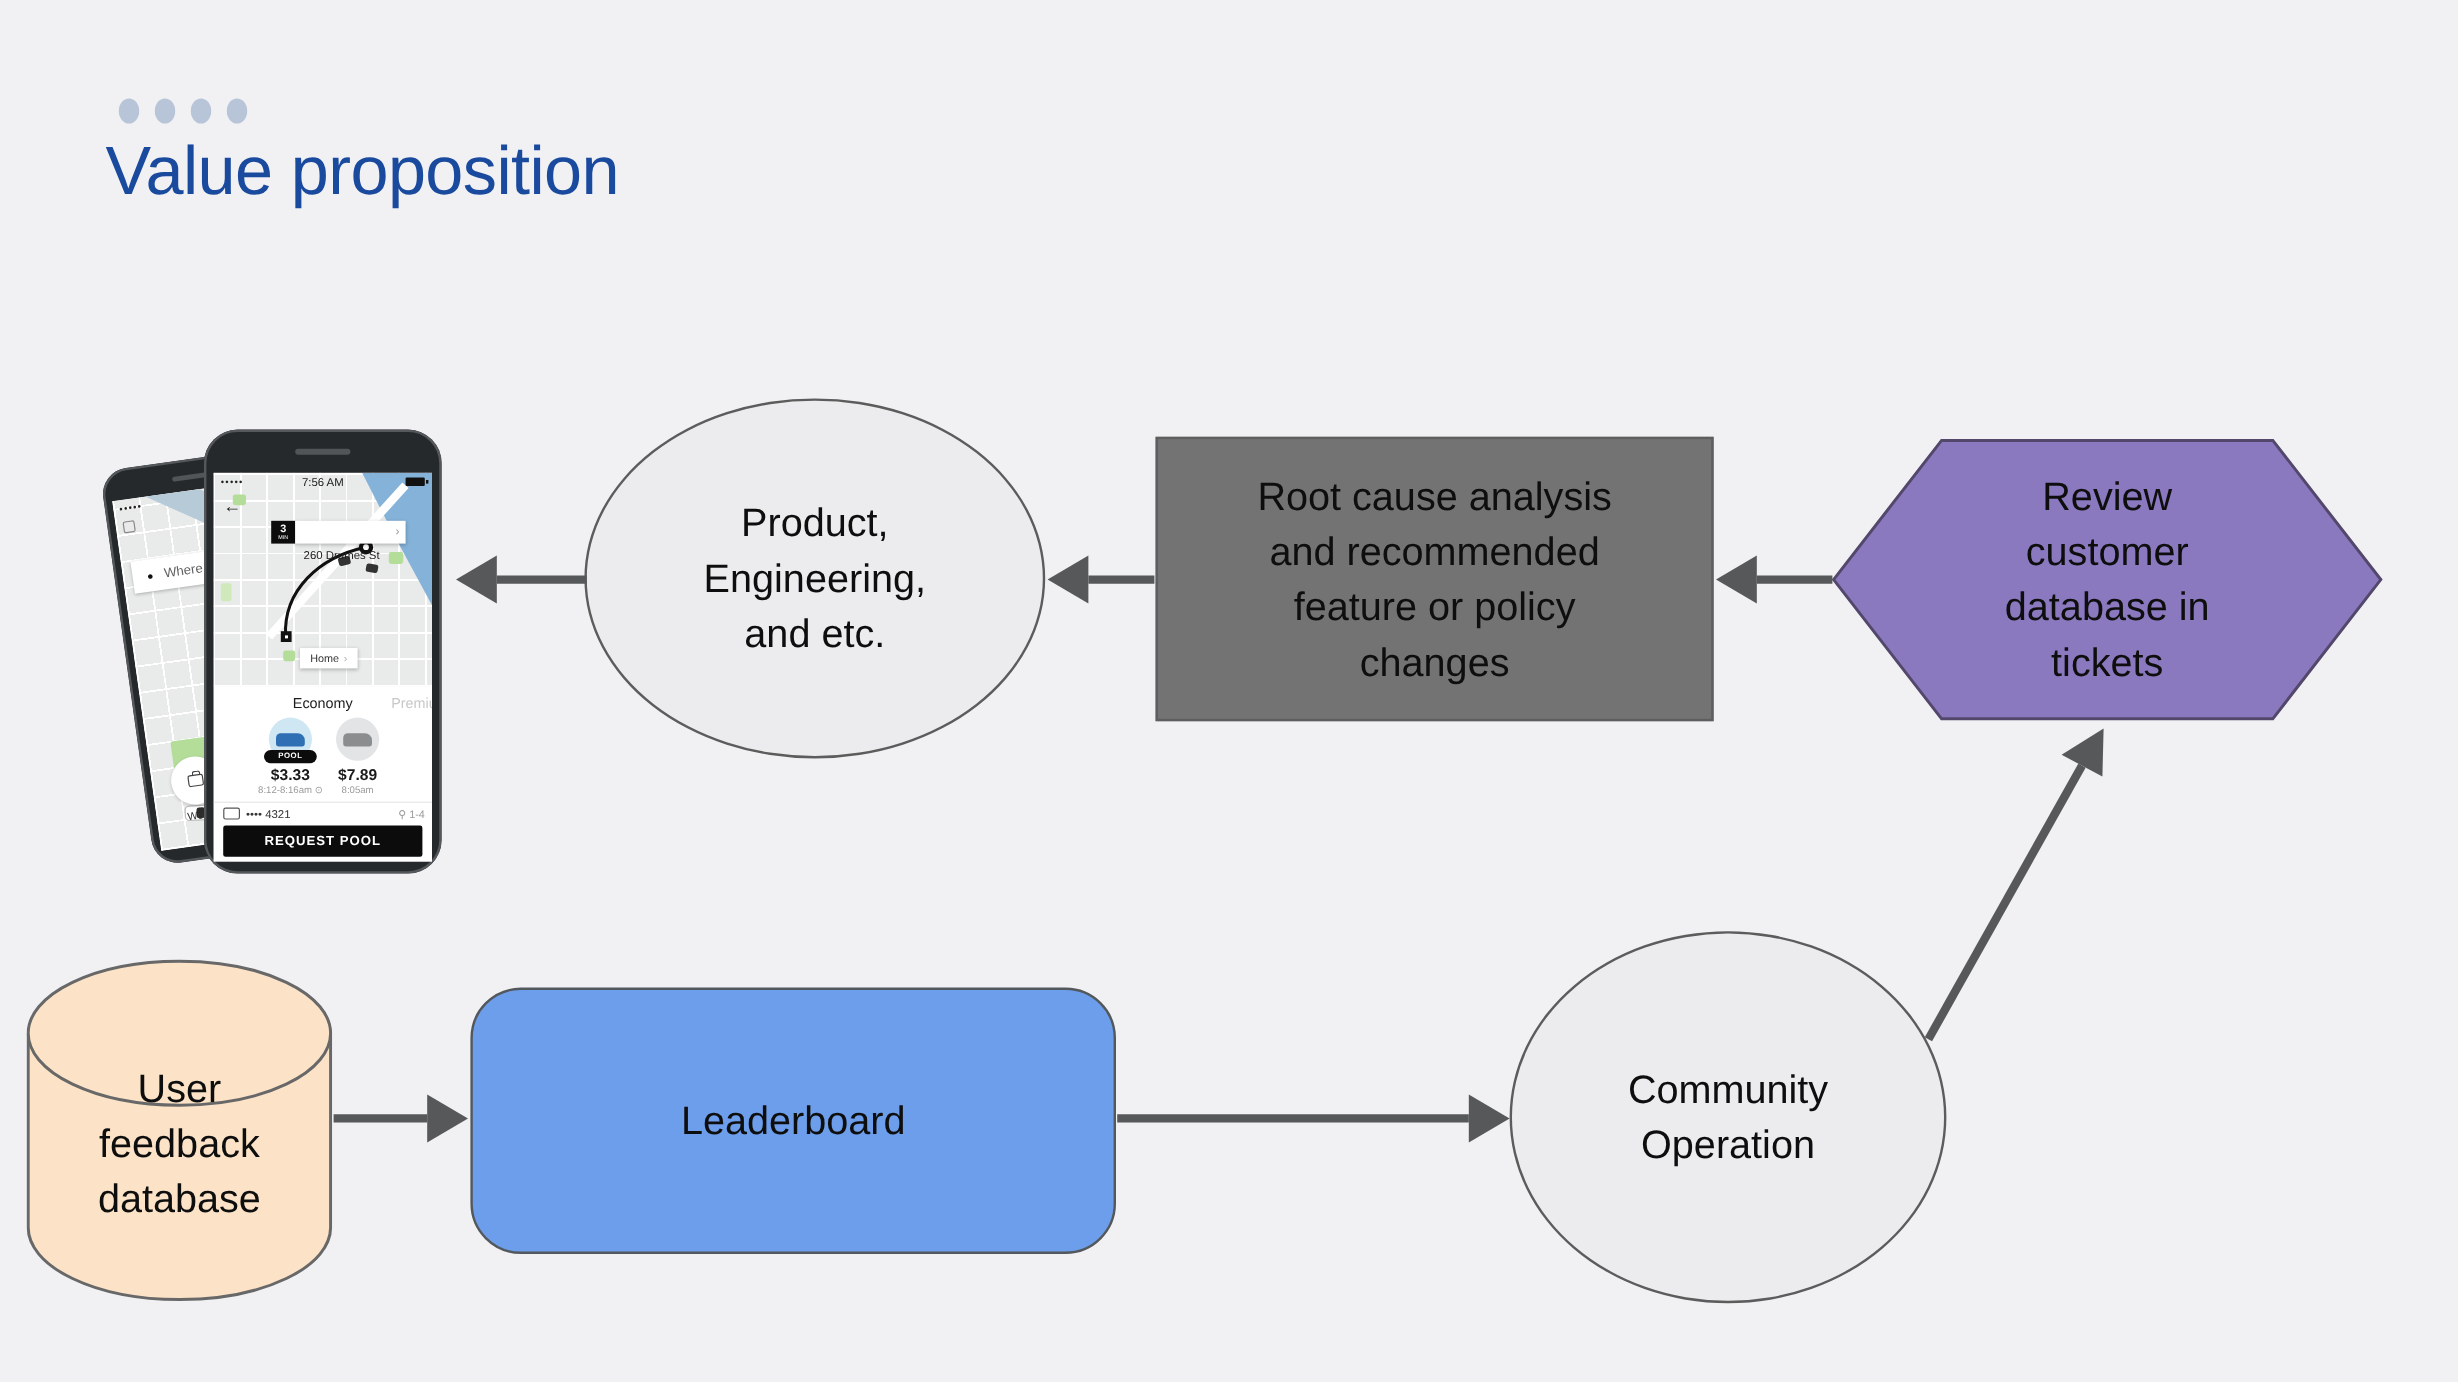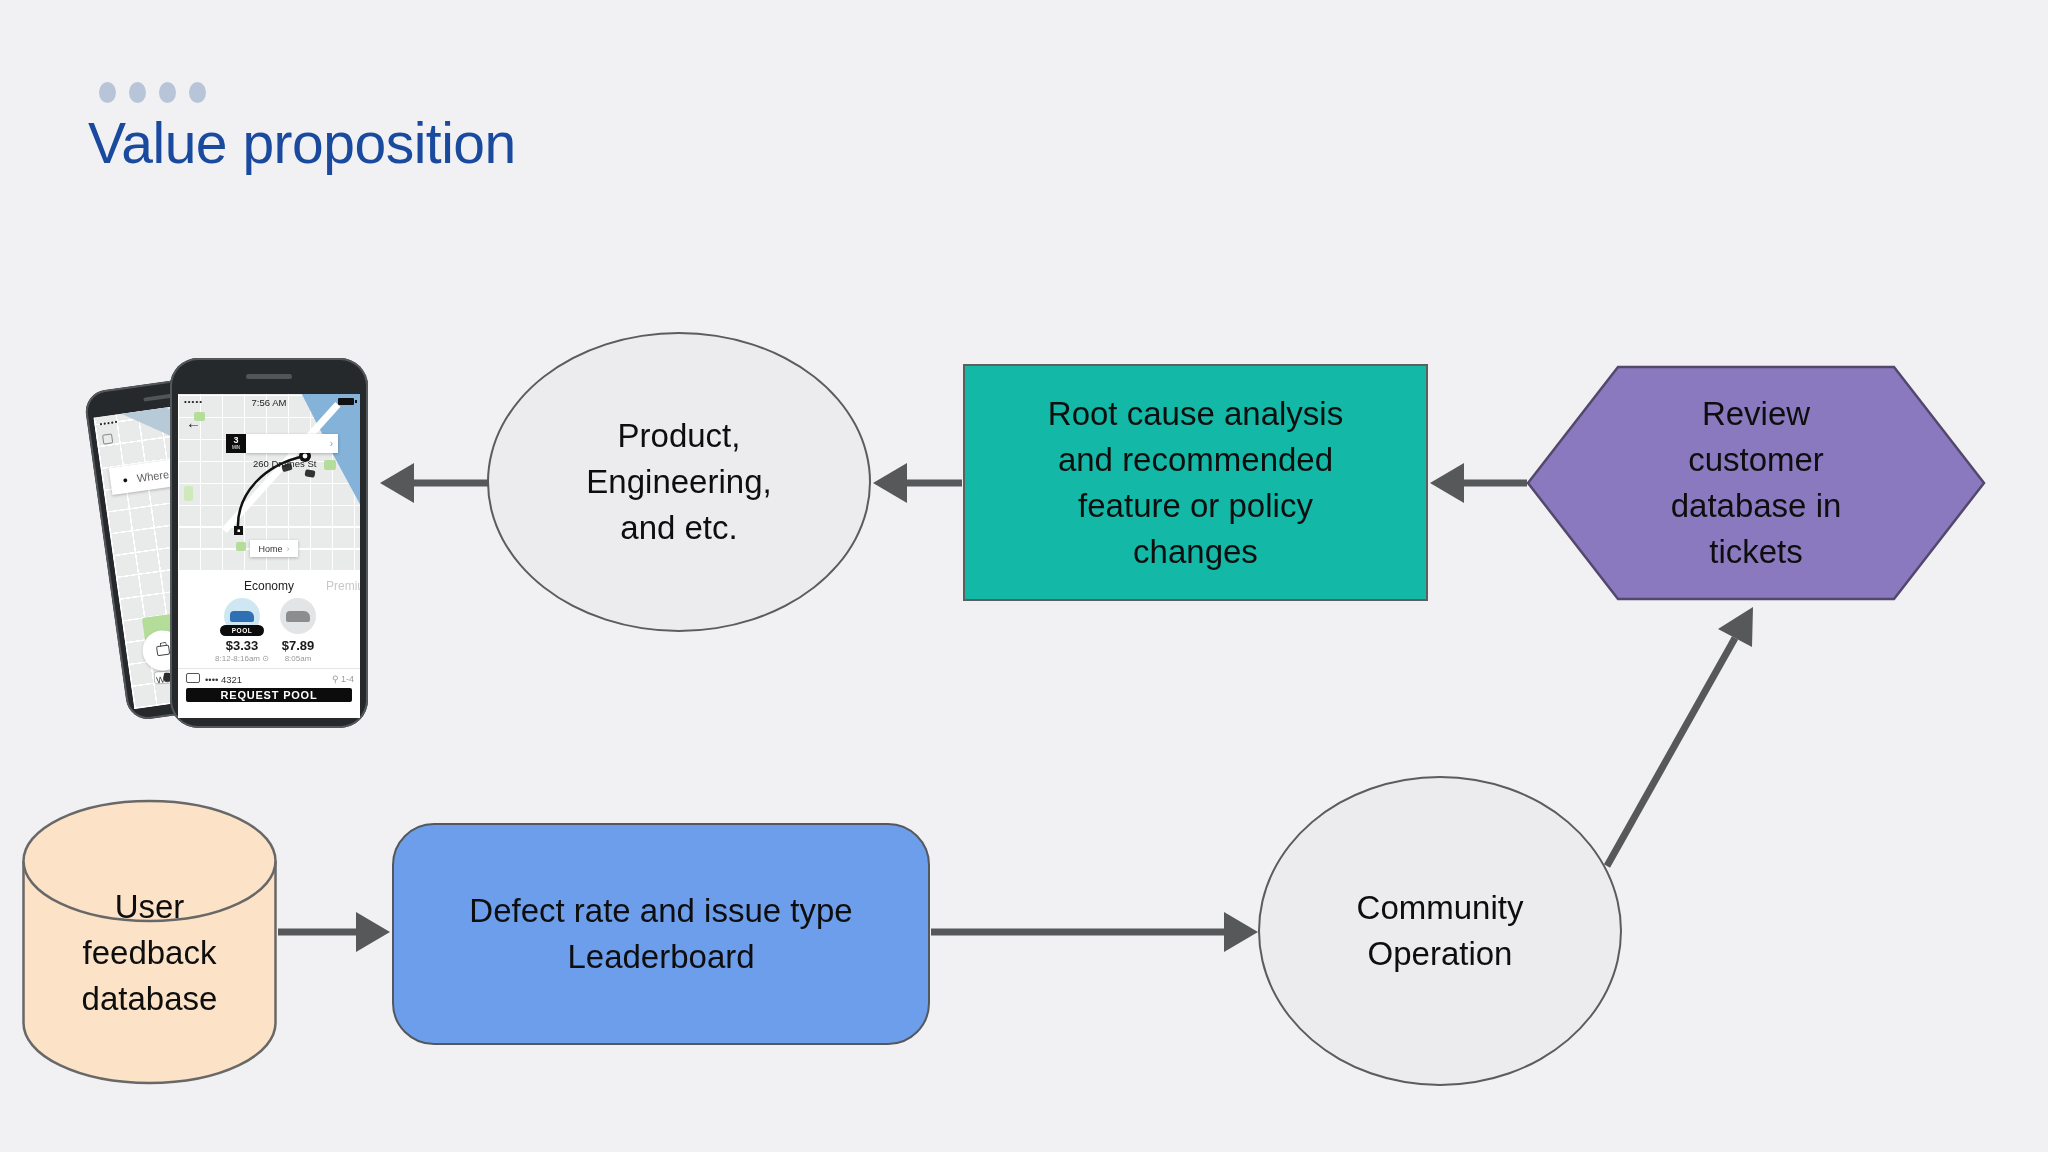--- a/index.html
+++ b/index.html
@@ -46,21 +46,21 @@
   .car-dot { position:absolute; background:#333; border-radius:2px; }
   .car-top { position:absolute; width:13px; height:22px; background:#fff; border:1px solid #bbb; border-radius:4px; }
   .car-top:before { content:""; position:absolute; left:1px; right:1px; top:4px; height:7px; background:#2b2b2b; border-radius:2px; }
 
   .sheet { position:absolute; left:0; bottom:0; width:182px; height:146px; background:#fff; }
   .opt-circle { position:absolute; width:36px; height:36px; border-radius:50%; }
   .opt-car { position:absolute; left:6px; top:13px; width:24px; height:11px; border-radius:4px 6px 2px 2px; }
   .price { position:absolute; font-size:13px; font-weight:700; color:#1a1a1a; text-align:center; }
   .subtime { position:absolute; font-size:8px; color:#9a9a9a; text-align:center; }
   .divline { position:absolute; left:0; width:182px; height:1px; background:#e6e6e6; }
-  .request-btn { position:absolute; left:8px; top:116px; width:166px; height:14px; background:#0c0c0c; color:#fff; font-size:11px; font-weight:700; letter-spacing:.8px; display:flex; align-items:center; justify-content:center; border-radius:2px; }
+  .request-btn { position:absolute; left:8px; top:116px; width:166px; height:26px; background:#0c0c0c; color:#fff; font-size:11px; font-weight:700; letter-spacing:.8px; display:flex; align-items:center; justify-content:center; border-radius:2px; }
   .badge { position:absolute; background:#0c0c0c; color:#fff; display:flex; flex-direction:column; align-items:center; justify-content:center; }
   .circle-btn { position:absolute; width:40px; height:40px; background:#fff; border-radius:50%; box-shadow:0 1px 3px rgba(0,0,0,.2); display:flex; align-items:center; justify-content:center; }
   .circle-label { position:absolute; font-size:9px; color:#333; text-align:center; width:40px; }
   .briefcase { width:13px; height:10px; border:1.5px solid #444; border-radius:2px; position:relative; }
   .briefcase:before { content:""; position:absolute; left:3px; top:-4px; width:5px; height:3px; border:1.5px solid #444; border-bottom:none; border-radius:2px 2px 0 0; }
   .home-glyph { font-size:17px; color:#444; line-height:1; }
   .batt { position:absolute; width:16px; height:7px; background:#111; border-radius:1px; }
   .batt:after { content:""; position:absolute; right:-3px; top:2px; width:2px; height:3px; background:#111; }
 </style>
 </head>
@@ -168,21 +168,21 @@
       </div>
     </div>
   </div>
 
   <div class="shape ellipse-node" style="left: 487px; top: 332px; width: 384px; height: 300px; background: rgb(236, 236, 238);">
     <span>Product,</span>
     <span>Engineering,</span>
     <span>and etc.</span>
   </div>
 
-  <div class="shape rect-node" style="left: 963px; top: 364px; width: 465px; height: 237px; background: #14b8a6;">
+  <div class="shape rect-node" style="left: 963px; top: 364px; width: 465px; height: 237px; background: #737373;">
     <span>Root cause analysis</span>
     <span>and recommended</span>
     <span>feature or policy</span>
     <span>changes</span>
   </div>
 
   <svg class="shape" style="left:1526px;top:365px;" width="460" height="236" viewBox="0 0 460 236">
     <polygon points="2,118 92,2 368,2 458,118 368,234 92,234" stroke="#53486b" stroke-width="2.5" fill="#8b79c0"></polygon>
   </svg>
   <div class="node-text" style="left:1526px;top:365px;width:460px;height:236px;">
@@ -196,21 +196,20 @@
     <path d="M1.5,62 L1.5,224 A126,60 0 0 0 253.5,224 L253.5,62" stroke="#686868" stroke-width="2.5" fill="#fce3c8"></path>
     <ellipse cx="127.5" cy="62" rx="126" ry="60" stroke="#686868" stroke-width="2.5" fill="#fce3c8"></ellipse>
   </svg>
   <div class="node-text" style="left:22px;top:870px;width:255px;height:165px;">
     <span>User</span>
     <span>feedback</span>
     <span>database</span>
   </div>
 
   <div class="shape rounded-node" style="left: 392px; top: 823px; width: 538px; height: 222px; background: rgb(109, 158, 235);">
-    <span>Defect rate and issue type</span>
     <span>Leaderboard</span>
   </div>
 
   <div class="shape ellipse-node" style="left: 1258px; top: 776px; width: 364px; height: 310px; background: rgb(236, 236, 238);">
     <span>Community</span>
     <span>Operation</span>
   </div>
 
   <svg class="layer" viewBox="0 0 2048 1152">
 

